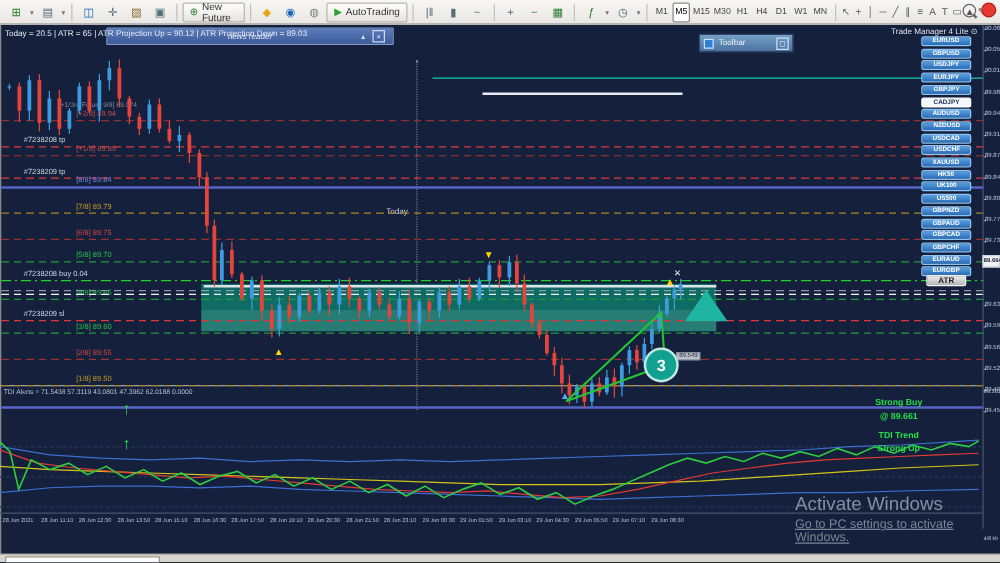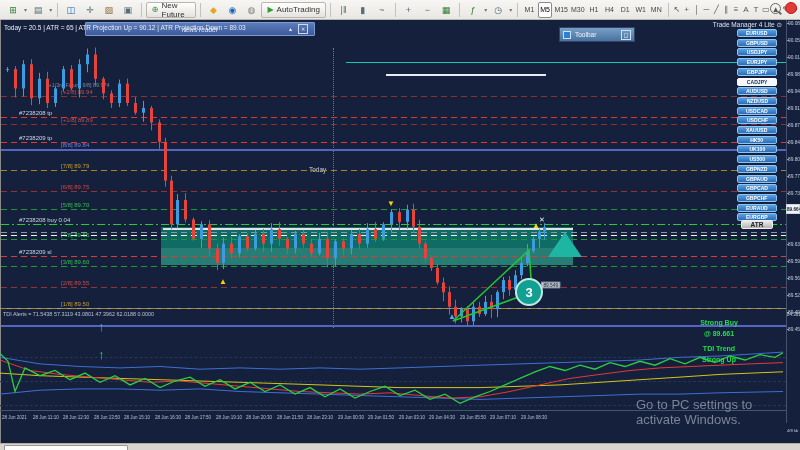--- a/index.html
+++ b/index.html
@@ -77,21 +77,21 @@
   .tdi-grid{position:absolute;left:0;width:786px;height:0;border-top:1px dashed #263654;z-index:1;}
   #tdi-svg{position:absolute;left:0;top:0;z-index:2;}
   #tdi-signals{position:absolute;right:36px;top:8px;width:62px;text-align:center;z-index:4;color:#22e04a;font-weight:bold;font-size:7px;line-height:11px;}
   .tdi-arrow{position:absolute;left:98px;color:#22e04a;font-size:13px;font-weight:bold;z-index:4;}
   #tdi-scale-top{position:absolute;left:787px;top:311px;font-size:6px;color:#c3cde0;transform:scale(.75);transform-origin:left center;white-space:nowrap;z-index:6;}
   
   #taxis{position:absolute;left:0;top:410px;width:786px;height:13px;border-top:1px solid #46536e;}
   .tl{position:absolute;top:3px;font-size:6px;color:#b9c2d4;transform:scale(.75);transform-origin:left center;white-space:nowrap;}
   #watermark{position:absolute;left:636px;top:395px;z-index:9;pointer-events:none;}
   #wm1{font-size:15px;color:rgba(165,172,184,.78);}
-  #wm2{font-size:13px;color:rgba(150,158,172,.8);margin-top:2px;}
+  #wm2{font-size:10px;color:rgba(150,158,172,.8);margin-top:2px;text-decoration:underline;}
   #status-kb{position:absolute;left:787px;top:428px;font-size:6px;color:#c3cde0;transform:scale(.7);transform-origin:left center;white-space:nowrap;z-index:6;}
   
   #bottombar{position:absolute;left:0;top:443px;width:800px;height:7px;background:#d8d5cf;border-top:1px solid #b0ada7;box-sizing:border-box;z-index:10;}
   #hthumb{position:absolute;left:4px;top:1px;width:122px;height:4px;background:#fcfcfc;border:1px solid #9a978f;border-radius:1px;}
 </style>
 </head>
 <body>
 
 <div id="screen">
 
@@ -531,20 +531,21 @@
       <div class="tl" style="left: 337.5px;">29 Jun 00:30</div>
       <div class="tl" style="left: 368px;">29 Jun 01:50</div>
       <div class="tl" style="left: 398.5px;">29 Jun 03:10</div>
       <div class="tl" style="left: 429px;">29 Jun 04:30</div>
       <div class="tl" style="left: 459.5px;">29 Jun 05:50</div>
       <div class="tl" style="left: 490px;">29 Jun 07:10</div>
       <div class="tl" style="left: 520.5px;">29 Jun 08:30</div>
     </div>
 
   <div id="watermark">
+    <div id="wm1">Activate Windows</div>
     <div id="wm2">Go to PC settings to activate Windows.</div>
   </div>
   <div id="status-kb">4/8 kb</div>
 
   <div id="bottombar">
     <div id="hthumb"></div>
   </div>
 </div>
 
 </body></html>

